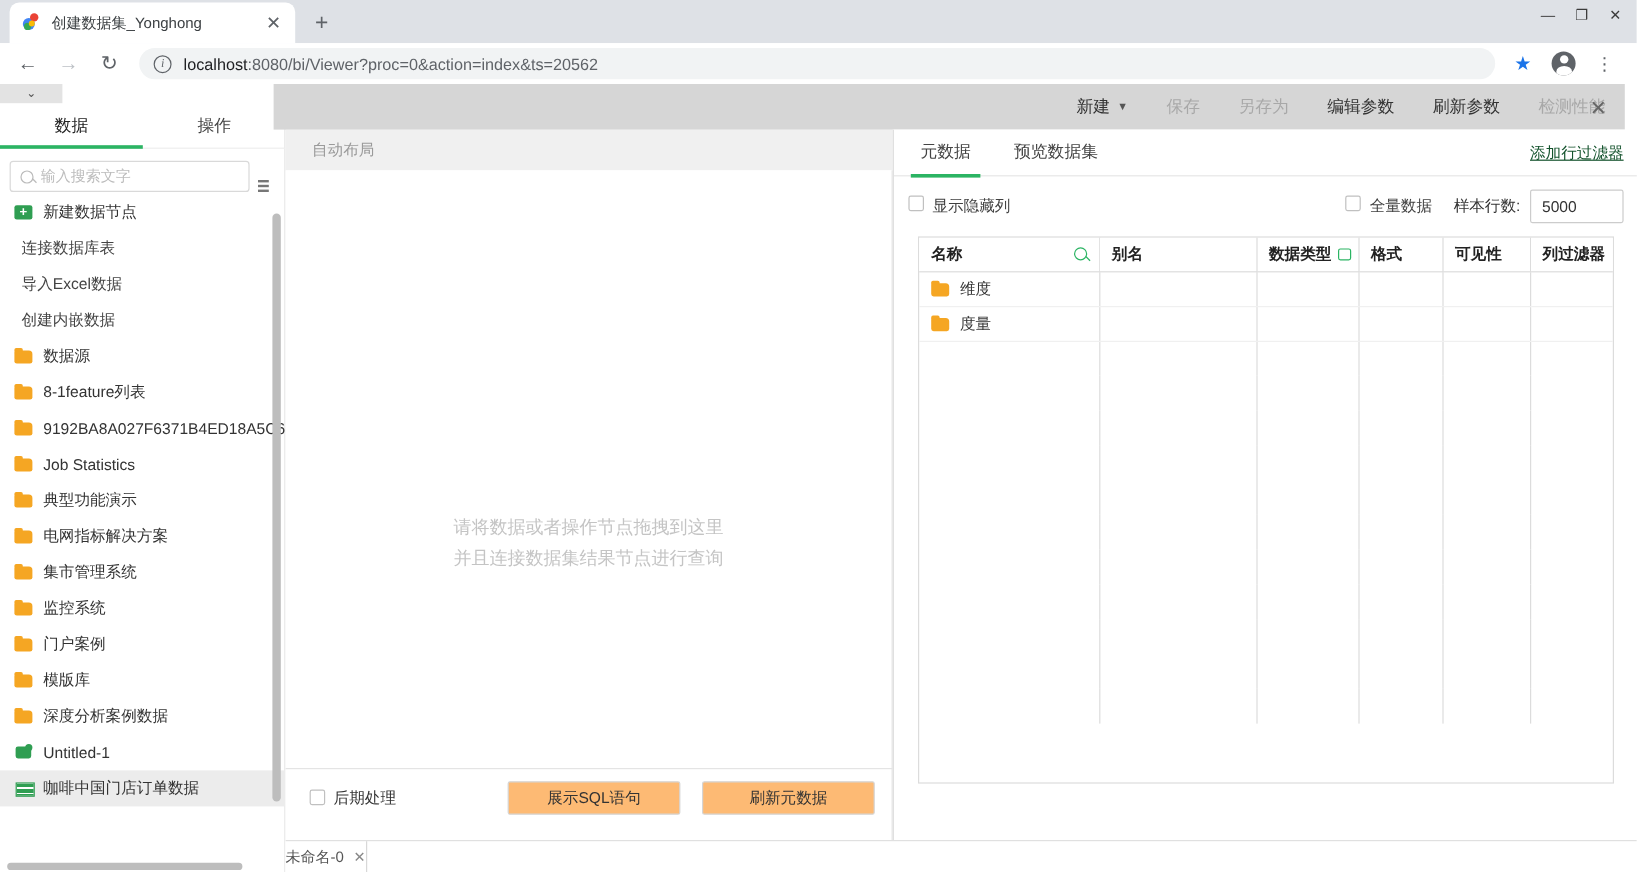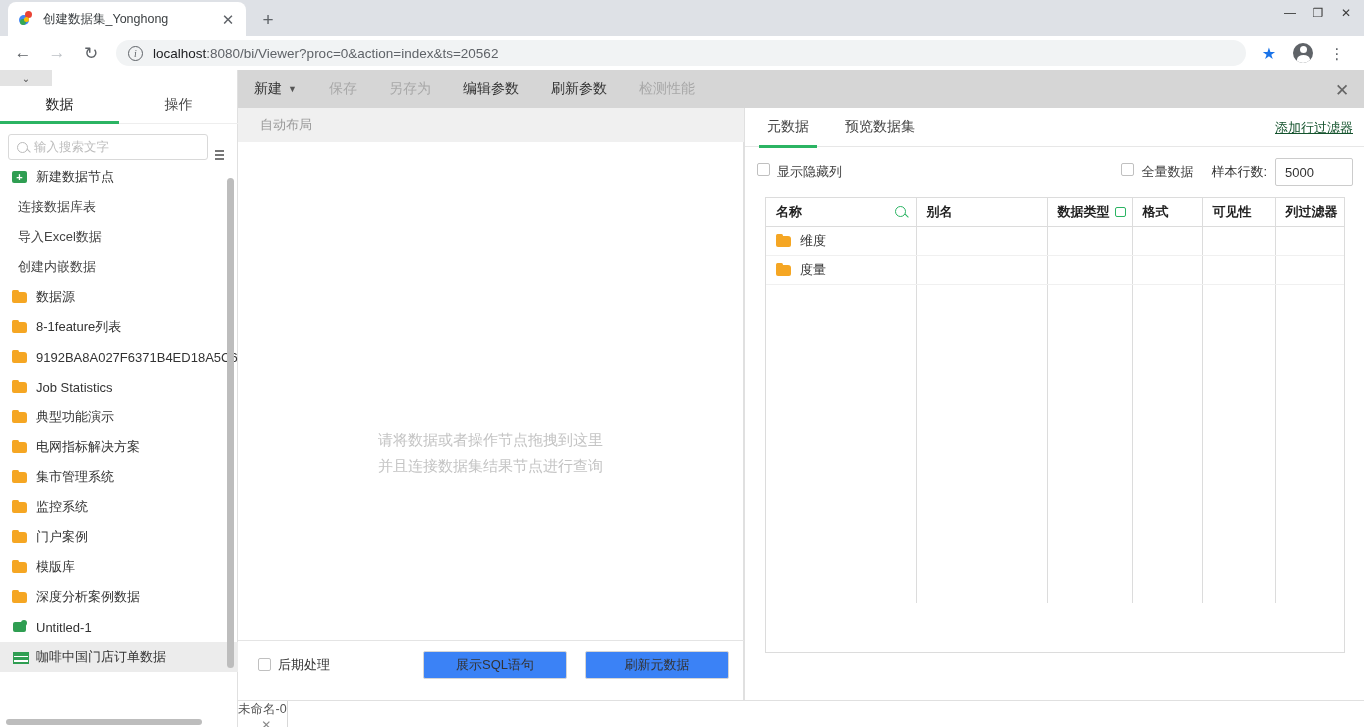--- a/index.html
+++ b/index.html
@@ -258,21 +258,21 @@
   .cbottom {
     position:absolute; left:0; bottom:39px; width:506px; height:48px;
     border-top:1px solid #e4e4e4; display:flex; align-items:center;
   }
   .ckchk { display:flex; align-items:center; margin-left:20px; font-size:13px; color:#333; }
   .cbx {
     width:13px;height:13px;border:1px solid #c0c0c0;border-radius:2px;background:#fff;
     margin-right:7px; flex:0 0 13px;
   }
   .btn {
-    height:28px; border:1px solid #d5d5d5; background:#3b82f6; border-radius:2px;
+    height:28px; border:1px solid #d5d5d5; background:#fdba74; border-radius:2px;
     font-size:13px; color:#333; display:flex; align-items:center; justify-content:center;
     font-family:"Liberation Sans", sans-serif;
   }
   .btn.sql { position:absolute; left:185px; width:144px; }
   .btn.refresh { position:absolute; left:347px; width:144px; }
 
   
   .right { position:absolute; left:744px; top:38px; width:620px; height:619px; background:#fff; border-left:1px solid #e0e0e0;}
   .rtabs {
     position:absolute; left:0; top:0; width:620px; height:39px;
@@ -332,21 +332,21 @@
   }
   .rfooter a { color:#333; text-decoration:underline; margin-left:14px; }
 
   
   .btabs {
     position:absolute; left:238px; bottom:0; width:1126px; height:27px;
     background:#fff; border-top:1px solid #e0e0e0; display:flex; align-items:center;
   }
   .btab {
     display:flex; align-items:center; font-size:12.5px; color:#555;
-    padding: 0 0; height:27px; border-right:1px solid #d8d8d8;flex-direction:column;
+    padding: 0 0; height:27px; border-right:1px solid #d8d8d8;
   }
   .btab .x { margin-left:8px; font-size:12px; color:#888; }
   .vline { position:absolute; left:744px; top:38px; bottom:0; width:1px; background:#e0e0e0; }
 </style>
 </head>
 <body>
 
 <div class="app">
 
   <div class="chrome-tabstrip">
@@ -495,21 +495,21 @@
           <label class="ckchk">
             <span class="cbx"></span>
             <span>后期处理</span>
           </label>
           <button class="btn sql">展示SQL语句</button>
           <button class="btn refresh">刷新元数据</button>
         </div>
       </div>
     </div>
 
-    <div class="ctoolbar" style="left:238px;">
+    <div class="ctoolbar" style="left:228px;justify-content:flex-end;">
       <div class="tb-item">
         <span>新建</span>
         <span class="caret">▼</span>
       </div>
       <div class="tb-item dis">保存</div>
       <div class="tb-item dis">另存为</div>
       <div class="tb-item">编辑参数</div>
       <div class="tb-item">刷新参数</div>
       <div class="tb-item dis">检测性能</div>
       <div class="tb-close">✕</div>

